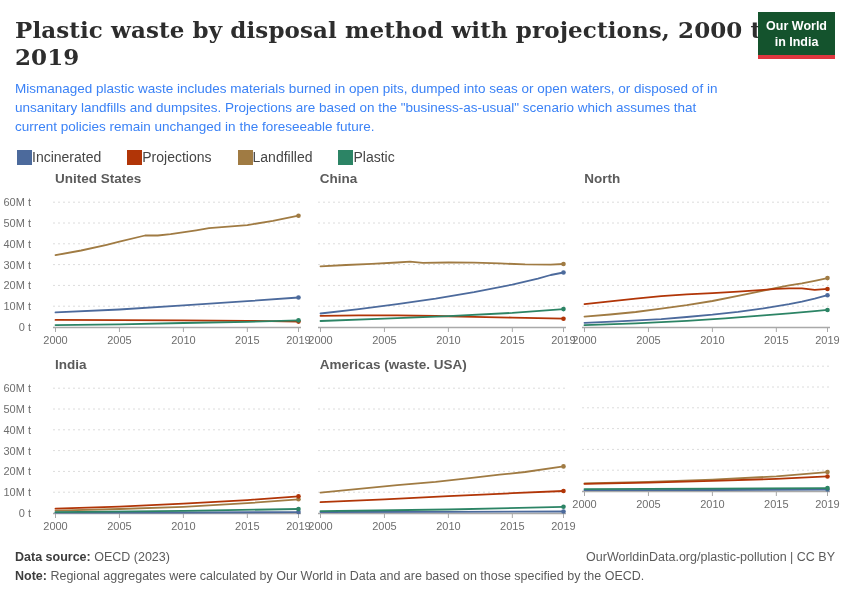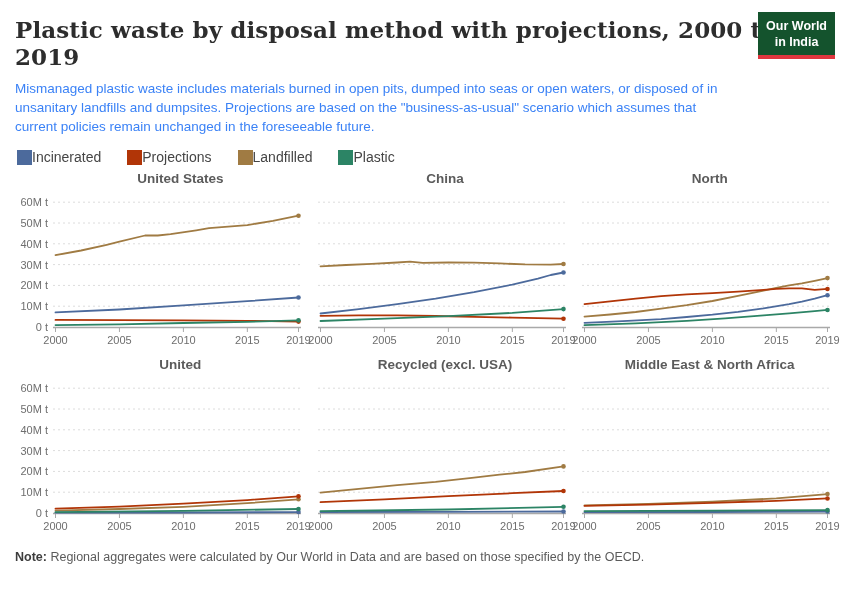--- a/index.html
+++ b/index.html
@@ -32,24 +32,24 @@
   
   .legend { display: flex; align-items: center; gap: 26px; margin: 13px 0 4px 2px; }
   .legend-item { display: flex; align-items: center; cursor: pointer; }
   .legend-swatch { width: 15px; height: 15px; display: inline-block; }
   .legend-label { font-size: 14px; color: #454545; }
 
   
   .chart-row { display: flex; margin-top: 6px; }
   .y-gutter { position: relative; width: 38px; flex: 0 0 38px; }
   .y-tick-label {
-    position: absolute; right: 5px; font-size: 11px; color: #6e6e6e;
+    position: absolute; right: 22px; font-size: 11px; color: #6e6e6e;
     white-space: nowrap;
   }
-  .panel { flex: 1 1 0; margin-right: 12px; min-width: 0; text-align: center; }
+  .panel { flex: 1 1 0; margin-right: 12px; min-width: 0; }
   .panel:last-child { margin-right: 0; }
   .panel-title { font-size: 13.5px; font-weight: 700; color: #5b5b5b; height: 22px; padding-left: 2px; }
   .panel svg { overflow: visible; display: block; }
 
   
   .footer { margin-top: 13px; font-size: 12.5px; color: #5b5b5b; }
   .footer-line1 { display: flex; justify-content: space-between; align-items: baseline; }
   .footer b { color: #3d3d3d; }
   .footer-url { color: #5b5b5b; text-decoration: none; cursor: pointer; }
   .footer-line2 { margin-top: 5px; }
@@ -191,21 +191,21 @@
       <div class="y-gutter">
         <span class="y-tick-label" style="top: 24.7px;">60M t</span>
         <span class="y-tick-label" style="top: 45.5px;">50M t</span>
         <span class="y-tick-label" style="top: 66.3px;">40M t</span>
         <span class="y-tick-label" style="top: 87.1px;">30M t</span>
         <span class="y-tick-label" style="top: 107.9px;">20M t</span>
         <span class="y-tick-label" style="top: 128.7px;">10M t</span>
         <span class="y-tick-label" style="top: 149.5px;">0 t</span>
       </div>
       <div class="panel">
-        <div class="panel-title">United</div>
+        <div class="panel-title">India</div>
         <svg width="252" height="158" viewBox="0 0 252 158">
           <line x1="0" x2="248" y1="9.199999999999989" y2="9.199999999999989" stroke="#dcdcdc" stroke-width="1" stroke-dasharray="2,3"></line>
           <line x1="0" x2="248" y1="30" y2="30" stroke="#dcdcdc" stroke-width="1" stroke-dasharray="2,3"></line>
           <line x1="0" x2="248" y1="50.8" y2="50.8" stroke="#dcdcdc" stroke-width="1" stroke-dasharray="2,3"></line>
           <line x1="0" x2="248" y1="71.6" y2="71.6" stroke="#dcdcdc" stroke-width="1" stroke-dasharray="2,3"></line>
           <line x1="0" x2="248" y1="92.4" y2="92.4" stroke="#dcdcdc" stroke-width="1" stroke-dasharray="2,3"></line>
           <line x1="0" x2="248" y1="113.2" y2="113.2" stroke="#dcdcdc" stroke-width="1" stroke-dasharray="2,3"></line>
           <line x1="0" x2="248" y1="134.5" y2="134.5" stroke="#a9a9a9" stroke-width="1.4"></line>
           <line x1="2.5" x2="2.5" y1="134.5" y2="139" stroke="#a9a9a9" stroke-width="1"></line>
           <text x="2.5" y="151" text-anchor="middle" font-size="11" fill="#6e6e6e">2000</text>
@@ -221,21 +221,21 @@
           <circle cx="245.5" cy="120.272" r="2.3" fill="#A07B43"></circle>
           <polyline points="2.5,129.6 66.4,127.6 130.4,124.6 194.3,121.1 245.5,117.4" fill="none" stroke="#B13507" stroke-width="1.8" stroke-linejoin="round" stroke-linecap="round"></polyline>
           <circle cx="245.5" cy="117.36" r="2.3" fill="#B13507"></circle>
           <polyline points="2.5,133.7 130.4,133.5 245.5,133.1" fill="none" stroke="#4C6A9C" stroke-width="1.8" stroke-linejoin="round" stroke-linecap="round"></polyline>
           <circle cx="245.5" cy="133.064" r="2.3" fill="#4C6A9C"></circle>
           <polyline points="2.5,133.2 130.4,131.9 245.5,130.0" fill="none" stroke="#2C8465" stroke-width="1.8" stroke-linejoin="round" stroke-linecap="round"></polyline>
           <circle cx="245.5" cy="130.048" r="2.3" fill="#2C8465"></circle>
         </svg>
       </div>
       <div class="panel">
-        <div class="panel-title">Recycled (excl. USA)</div>
+        <div class="panel-title">Americas (waste. USA)</div>
         <svg width="252" height="158" viewBox="0 0 252 158">
           <line x1="0" x2="248" y1="9.199999999999989" y2="9.199999999999989" stroke="#dcdcdc" stroke-width="1" stroke-dasharray="2,3"></line>
           <line x1="0" x2="248" y1="30" y2="30" stroke="#dcdcdc" stroke-width="1" stroke-dasharray="2,3"></line>
           <line x1="0" x2="248" y1="50.8" y2="50.8" stroke="#dcdcdc" stroke-width="1" stroke-dasharray="2,3"></line>
           <line x1="0" x2="248" y1="71.6" y2="71.6" stroke="#dcdcdc" stroke-width="1" stroke-dasharray="2,3"></line>
           <line x1="0" x2="248" y1="92.4" y2="92.4" stroke="#dcdcdc" stroke-width="1" stroke-dasharray="2,3"></line>
           <line x1="0" x2="248" y1="113.2" y2="113.2" stroke="#dcdcdc" stroke-width="1" stroke-dasharray="2,3"></line>
           <line x1="0" x2="248" y1="134.5" y2="134.5" stroke="#a9a9a9" stroke-width="1.4"></line>
           <line x1="2.5" x2="2.5" y1="134.5" y2="139" stroke="#a9a9a9" stroke-width="1"></line>
           <text x="2.5" y="151" text-anchor="middle" font-size="11" fill="#6e6e6e">2000</text>
@@ -251,21 +251,20 @@
           <circle cx="245.5" cy="87.408" r="2.3" fill="#A07B43"></circle>
           <polyline points="2.5,123.2 66.4,120.3 130.4,117.2 194.3,114.2 245.5,112.0" fill="none" stroke="#B13507" stroke-width="1.8" stroke-linejoin="round" stroke-linecap="round"></polyline>
           <circle cx="245.5" cy="111.952" r="2.3" fill="#B13507"></circle>
           <polyline points="2.5,133.0 130.4,132.9 245.5,132.5" fill="none" stroke="#4C6A9C" stroke-width="1.8" stroke-linejoin="round" stroke-linecap="round"></polyline>
           <circle cx="245.5" cy="132.544" r="2.3" fill="#4C6A9C"></circle>
           <polyline points="2.5,132.1 130.4,130.5 245.5,127.8" fill="none" stroke="#2C8465" stroke-width="1.8" stroke-linejoin="round" stroke-linecap="round"></polyline>
           <circle cx="245.5" cy="127.76" r="2.3" fill="#2C8465"></circle>
         </svg>
       </div>
       <div class="panel">
-        <div class="panel-title">Middle East &amp; North Africa</div>
         <svg width="252" height="158" viewBox="0 0 252 158">
           <line x1="0" x2="248" y1="9.199999999999989" y2="9.199999999999989" stroke="#dcdcdc" stroke-width="1" stroke-dasharray="2,3"></line>
           <line x1="0" x2="248" y1="30" y2="30" stroke="#dcdcdc" stroke-width="1" stroke-dasharray="2,3"></line>
           <line x1="0" x2="248" y1="50.8" y2="50.8" stroke="#dcdcdc" stroke-width="1" stroke-dasharray="2,3"></line>
           <line x1="0" x2="248" y1="71.6" y2="71.6" stroke="#dcdcdc" stroke-width="1" stroke-dasharray="2,3"></line>
           <line x1="0" x2="248" y1="92.4" y2="92.4" stroke="#dcdcdc" stroke-width="1" stroke-dasharray="2,3"></line>
           <line x1="0" x2="248" y1="113.2" y2="113.2" stroke="#dcdcdc" stroke-width="1" stroke-dasharray="2,3"></line>
           <line x1="0" x2="248" y1="134.5" y2="134.5" stroke="#a9a9a9" stroke-width="1.4"></line>
           <line x1="2.5" x2="2.5" y1="134.5" y2="139" stroke="#a9a9a9" stroke-width="1"></line>
           <text x="2.5" y="151" text-anchor="middle" font-size="11" fill="#6e6e6e">2000</text>
@@ -283,16 +282,20 @@
           <circle cx="245.5" cy="119.44" r="2.3" fill="#B13507"></circle>
           <polyline points="2.5,133.2 130.4,133.0 245.5,132.5" fill="none" stroke="#4C6A9C" stroke-width="1.8" stroke-linejoin="round" stroke-linecap="round"></polyline>
           <circle cx="245.5" cy="132.544" r="2.3" fill="#4C6A9C"></circle>
           <polyline points="2.5,132.1 130.4,131.7 245.5,131.1" fill="none" stroke="#2C8465" stroke-width="1.8" stroke-linejoin="round" stroke-linecap="round"></polyline>
           <circle cx="245.5" cy="131.088" r="2.3" fill="#2C8465"></circle>
         </svg>
       </div>
     </div>
 
   <div class="footer">
+    <div class="footer-line1">
+      <span><b>Data source:</b><span> OECD (2023)</span></span>
+      <span class="footer-url">OurWorldinData.org/plastic-pollution | CC BY</span>
+    </div>
     <div class="footer-line2"><b>Note:</b><span> Regional aggregates were calculated by Our World in Data and are based on those specified by the OECD.</span></div>
   </div>
 
 </div>
 
 </body></html>

